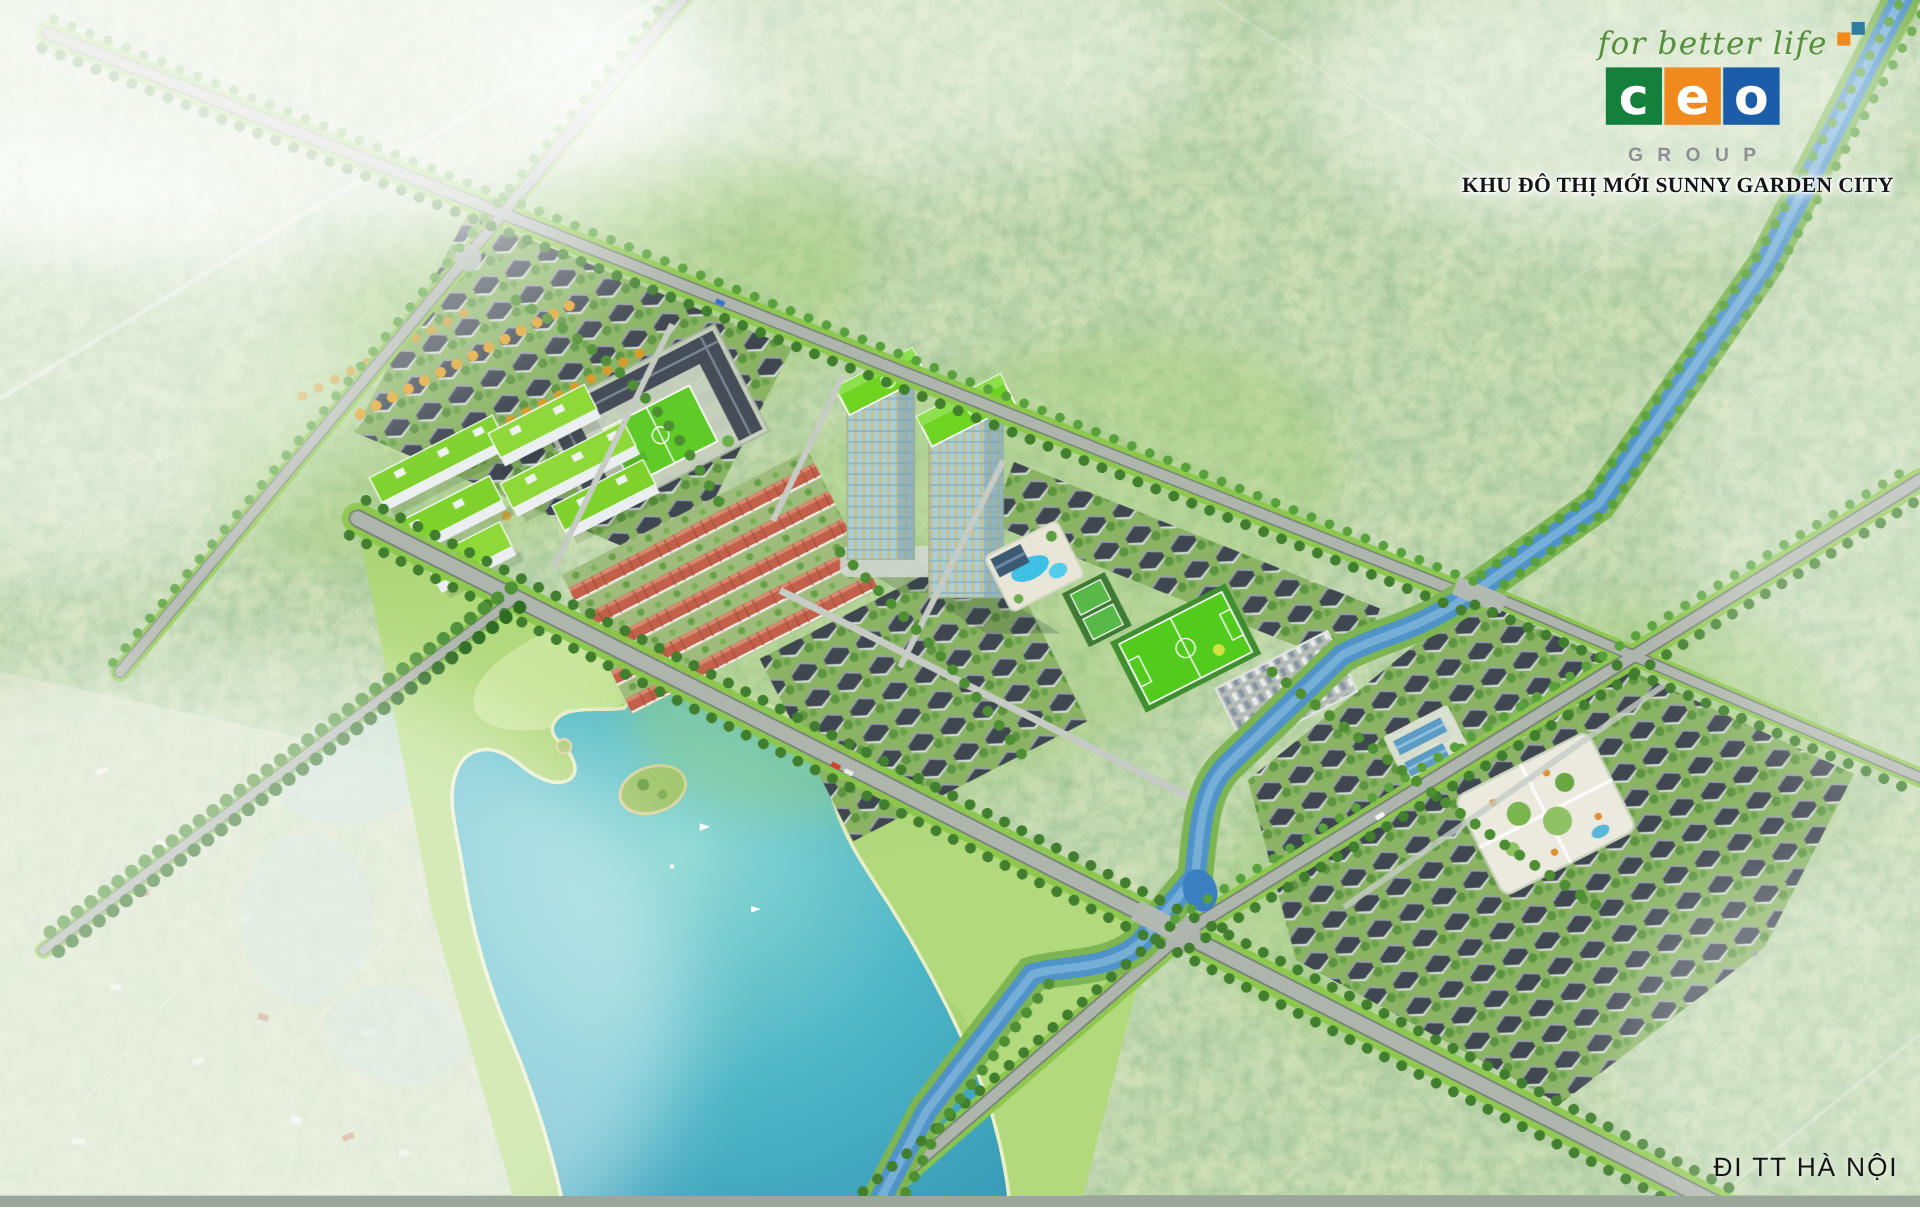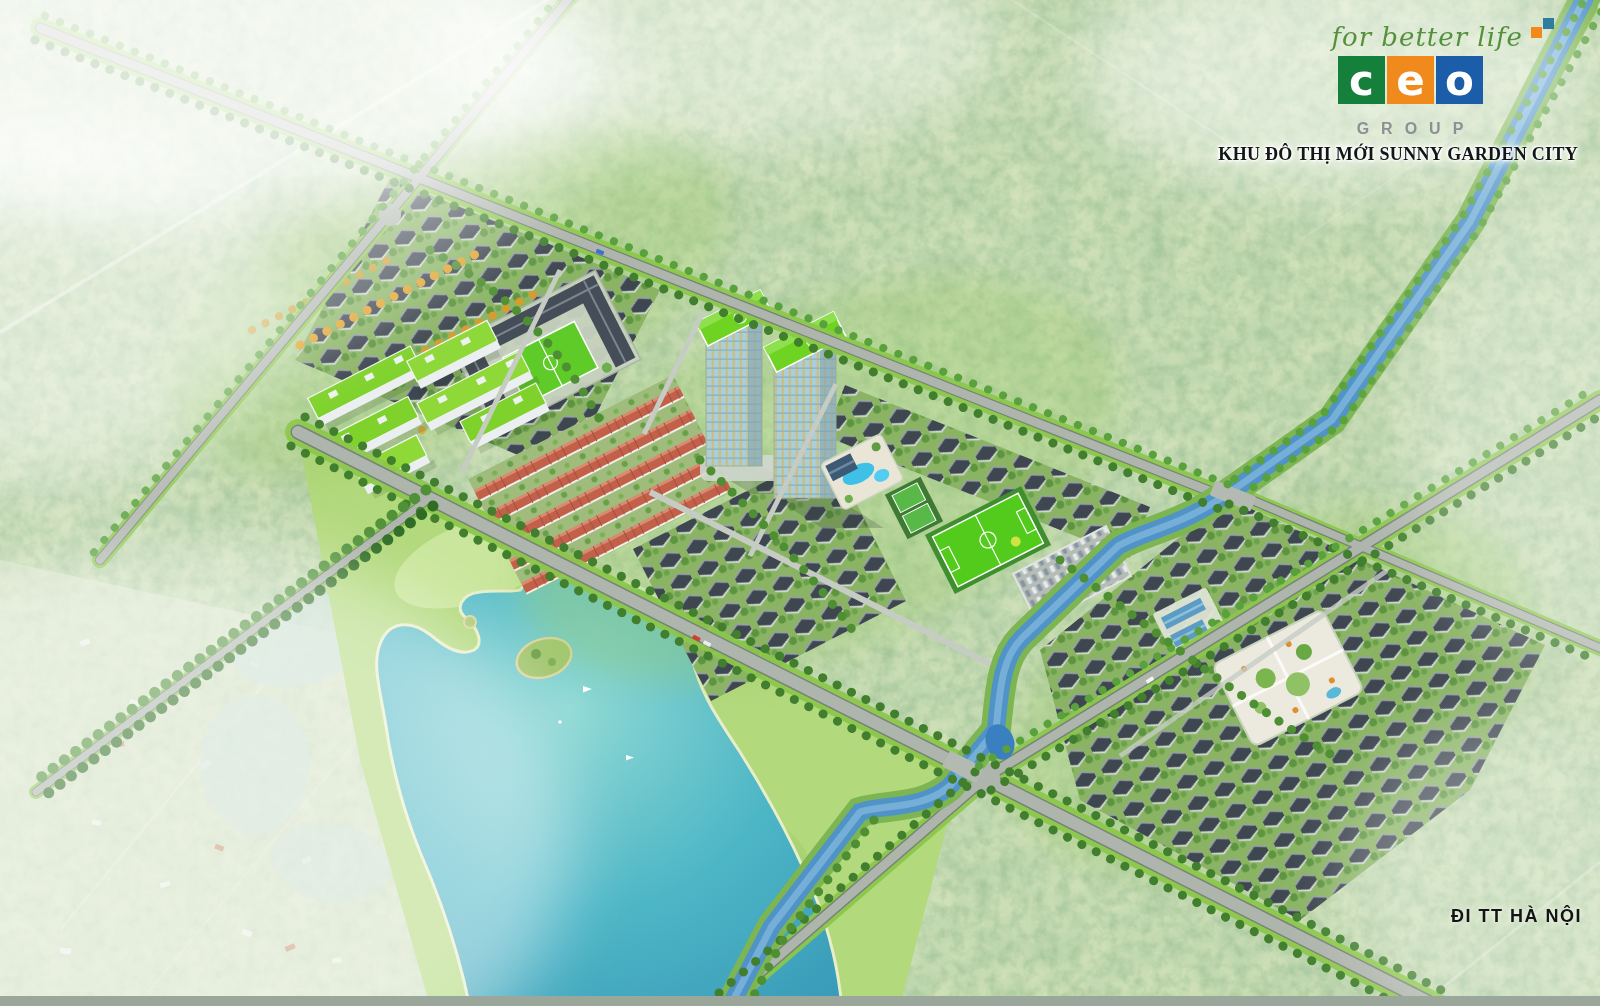--- a/index.html
+++ b/index.html
@@ -6,21 +6,21 @@
   .stage{position:relative;width:1600px;height:996px;overflow:hidden;
          background:#fef9c3;font-family:"Liberation Sans",sans-serif;}
   .scene{position:absolute;left:0;top:0;width:1600px;height:1006px;display:block;}
   .brand{position:absolute;top:18px;right:44px;display:flex;align-items:flex-start;gap:7px;}
   .slogan-text{font-family:"DejaVu Serif",serif;font-style:italic;font-size:26px;
                letter-spacing:1px;line-height:1;padding-top:6px;}
   .logo{position:absolute;top:56px;right:112px;width:150px;height:92px;}
   .title{position:absolute;top:144px;right:22px;font-family:"Liberation Serif",serif;
          font-weight:700;font-size:18px;letter-spacing:.3px;color:#141517;white-space:nowrap;
          text-shadow:0 0 4px #ffffff,0 0 8px #ffffff,0 0 14px rgba(255,255,255,.9),1px 1px 2px #ffffff,-1px -1px 2px #ffffff;}
-  .road-label{position:absolute;top:906px;right:18px;font-weight:700;font-size:18px;
+  .road-label{position:absolute;top:960px;right:18px;font-weight:400;font-size:22px;
               letter-spacing:1.5px;color:#141414;text-shadow:0 0 5px rgba(255,255,255,.8);}
 </style>
 </head>
 <body>
 
 <div class="stage">
 
 <svg class="scene" viewBox="0 0 1600 1006" preserveAspectRatio="none">
 <defs>
   <filter id="fTer1" x="0" y="0" width="100%" height="100%">

